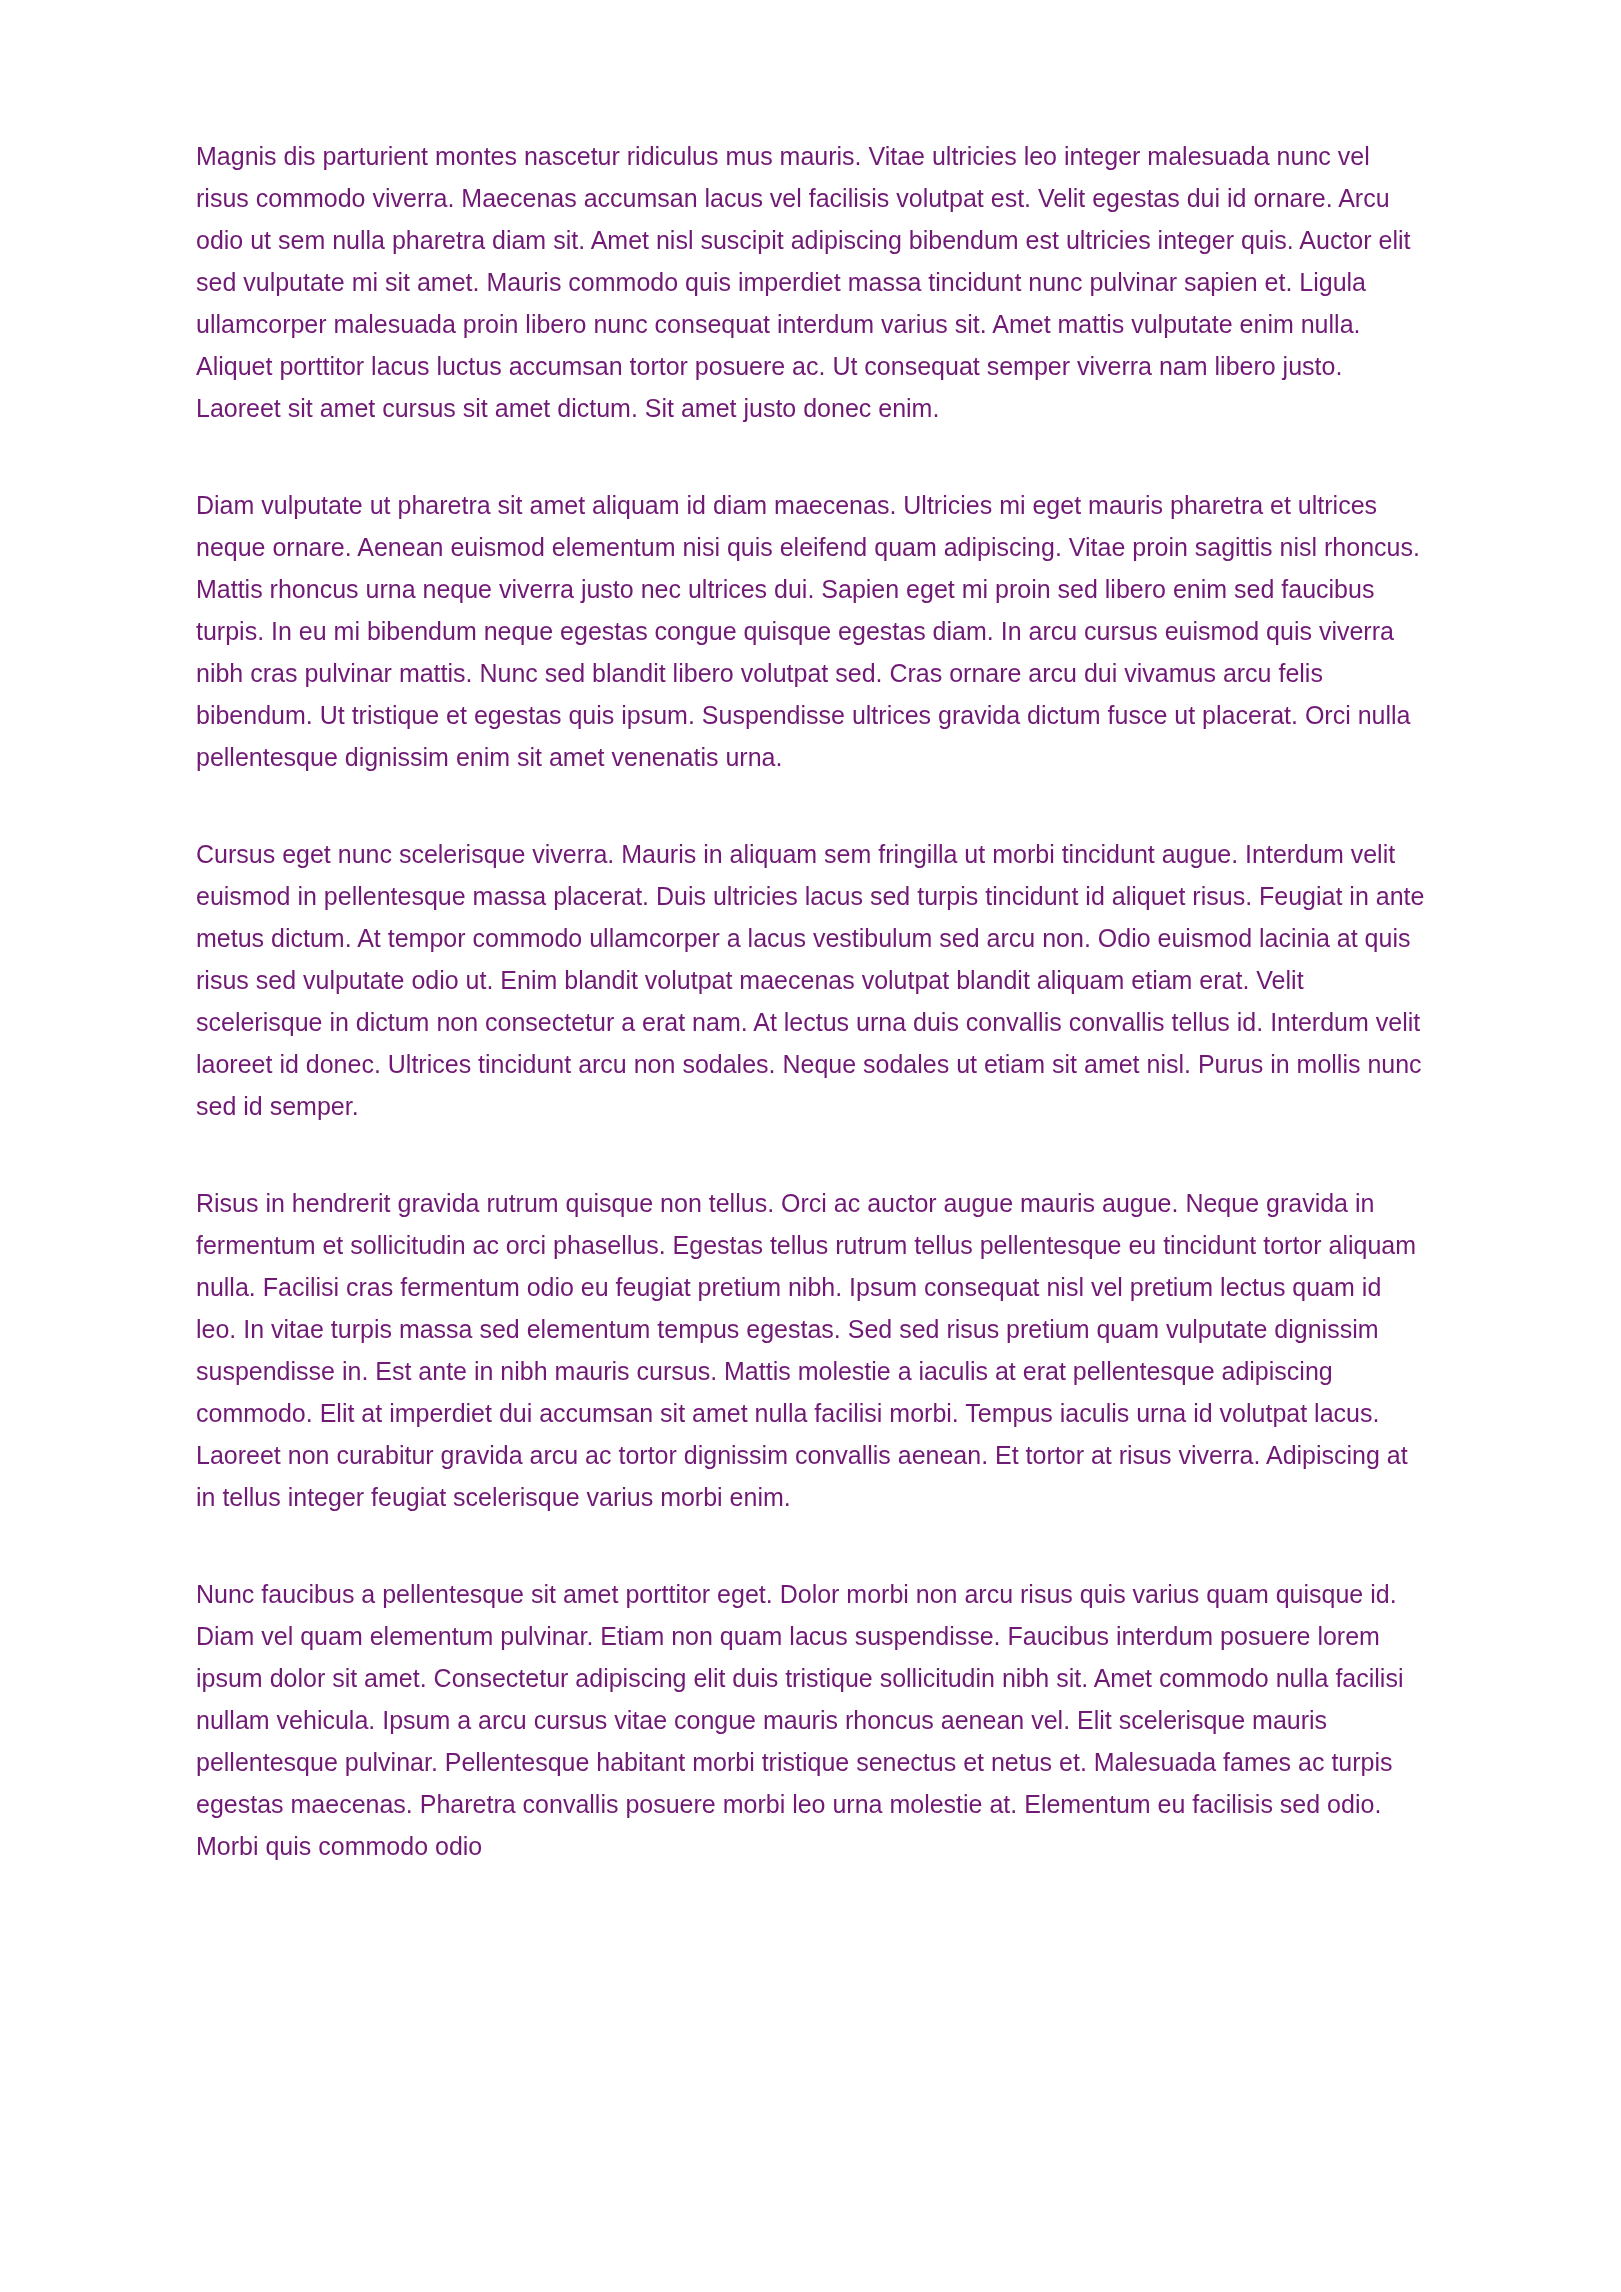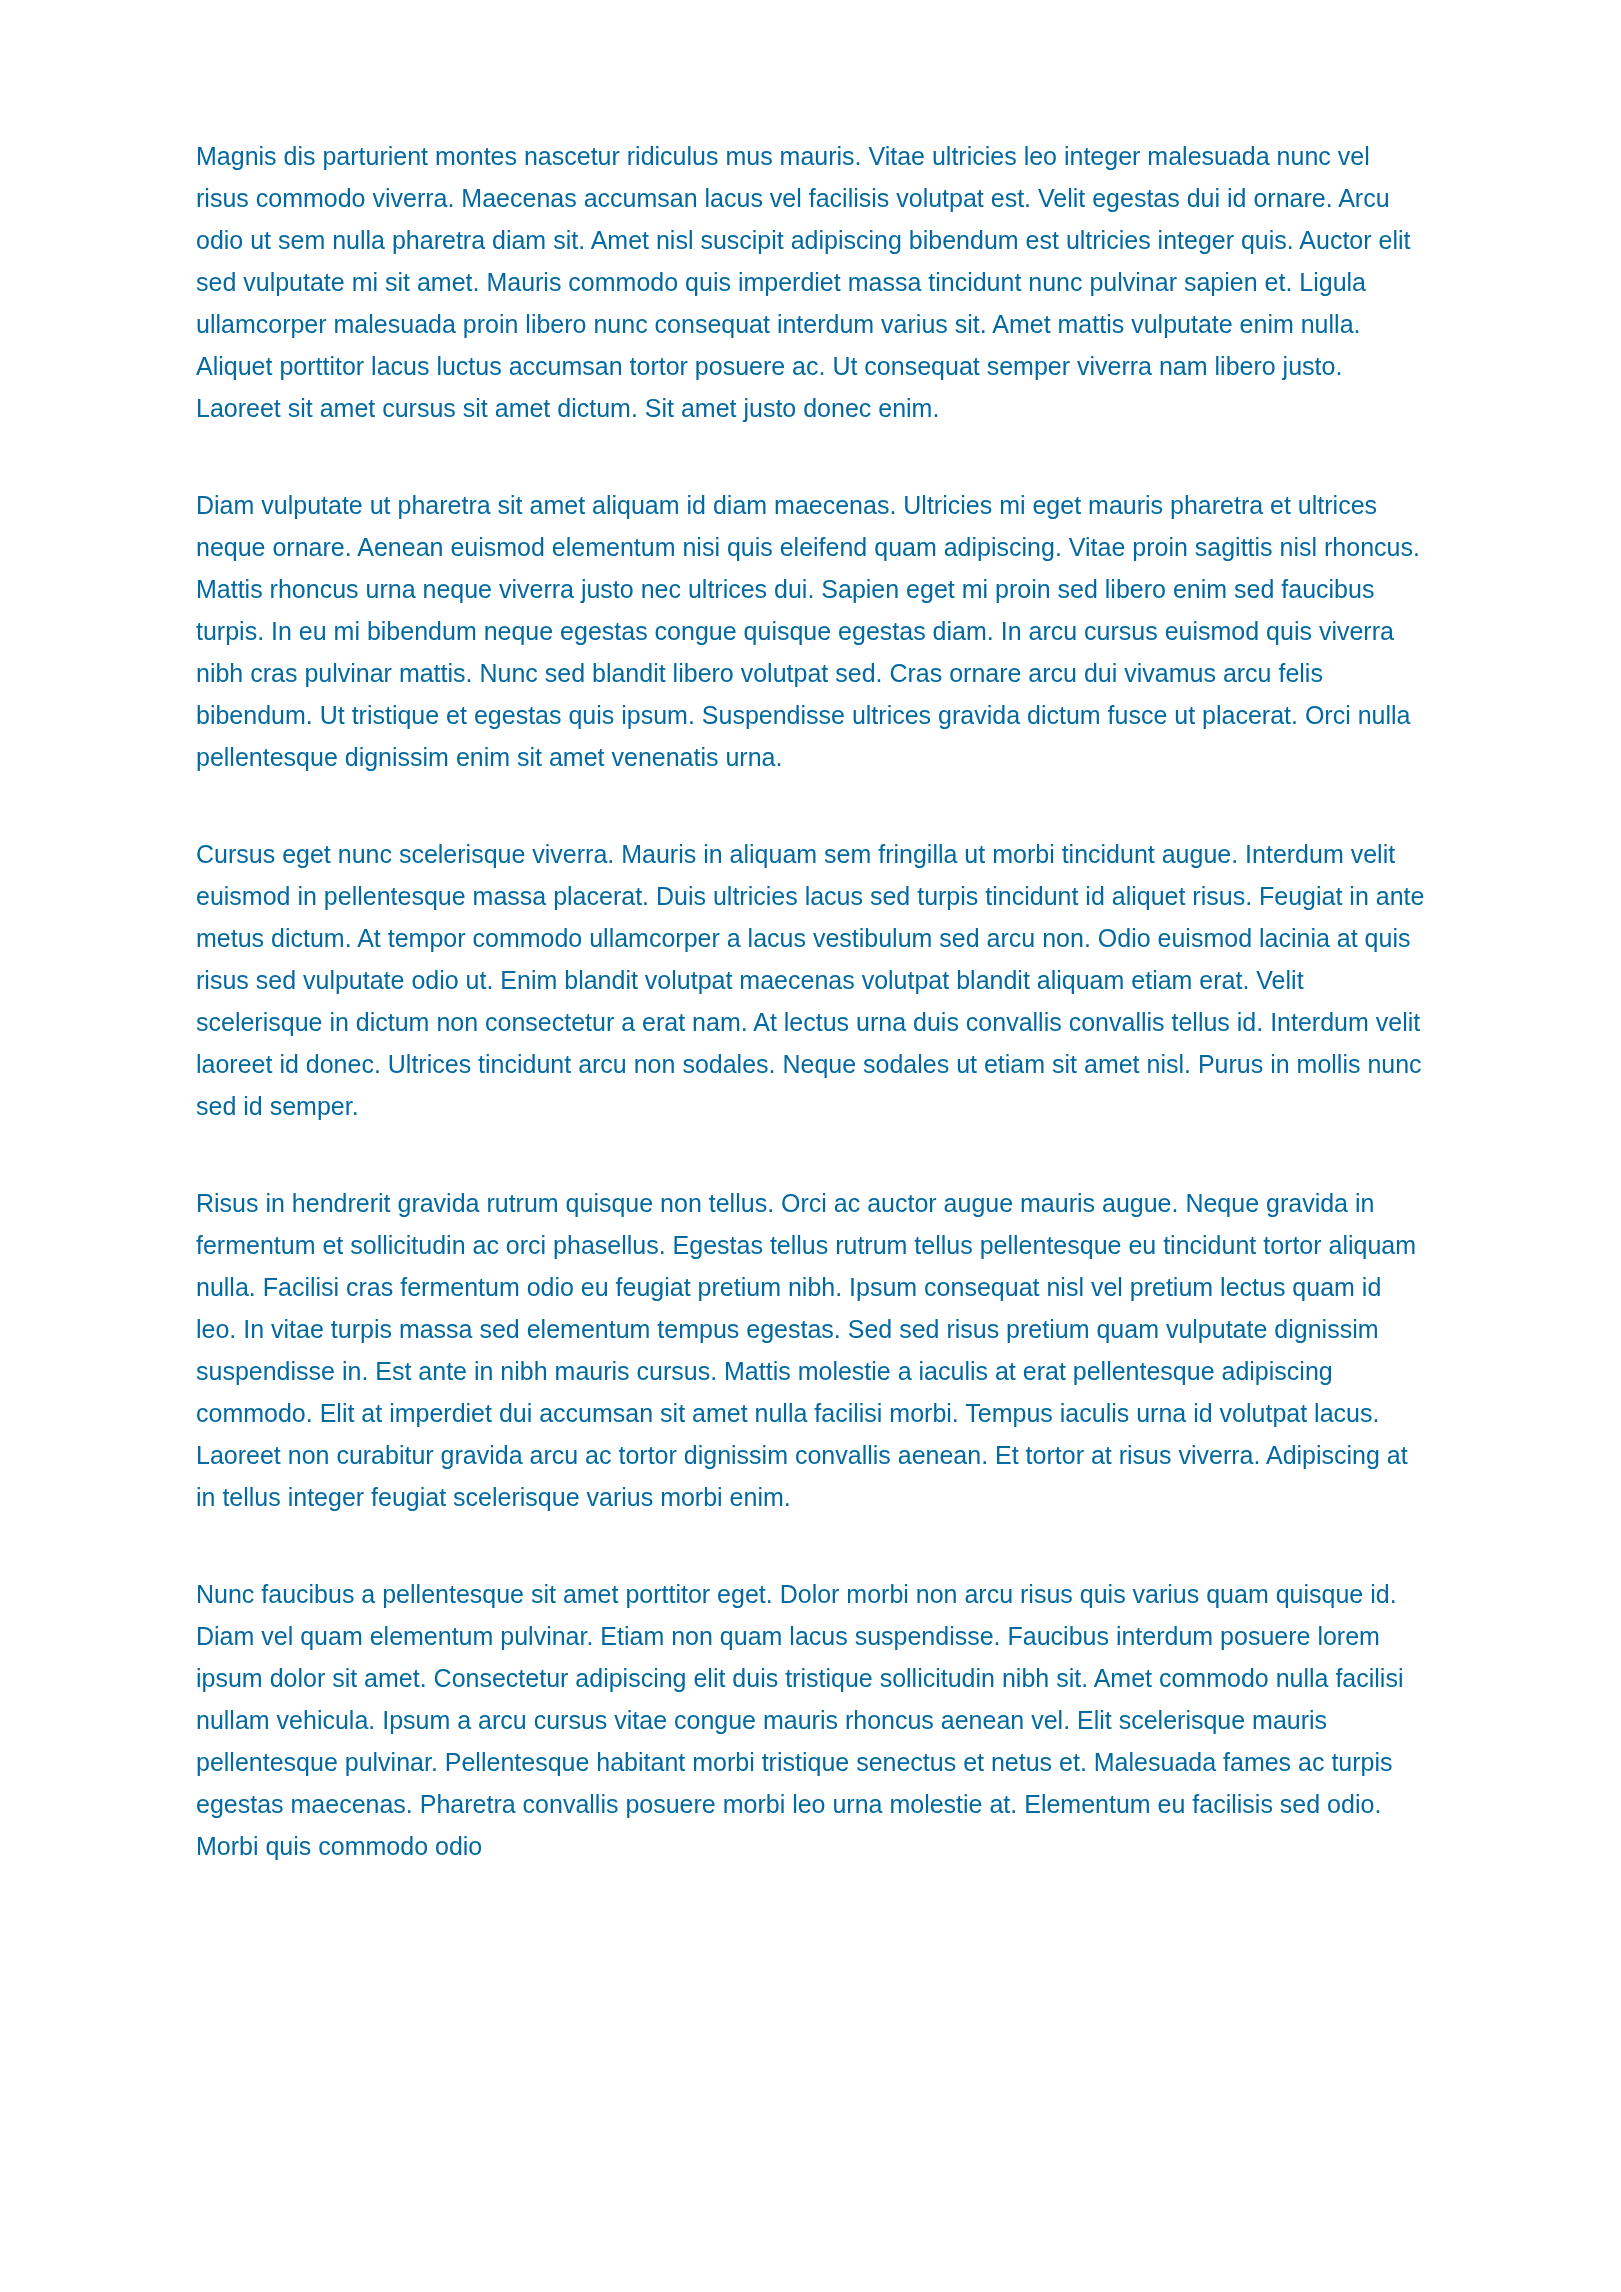--- a/index.html
+++ b/index.html
@@ -16,21 +16,21 @@
     background: #ffffff;
     box-sizing: border-box;
     padding: 135px 196px 0 196px;
     position: relative;
     overflow: hidden;
   }
   .doc-body {
     font-family: "Liberation Sans", sans-serif;
     font-size: 25px;
     line-height: 1.68;
-    color: #0369a1;
+    color: #701a75;
     text-align: left;
   }
   .doc-body p {
     margin: 0 0 55px 0;
     max-width: 1230px;
   }
   .doc-body p:last-child {
     margin-bottom: 0;
   }
 </style>

